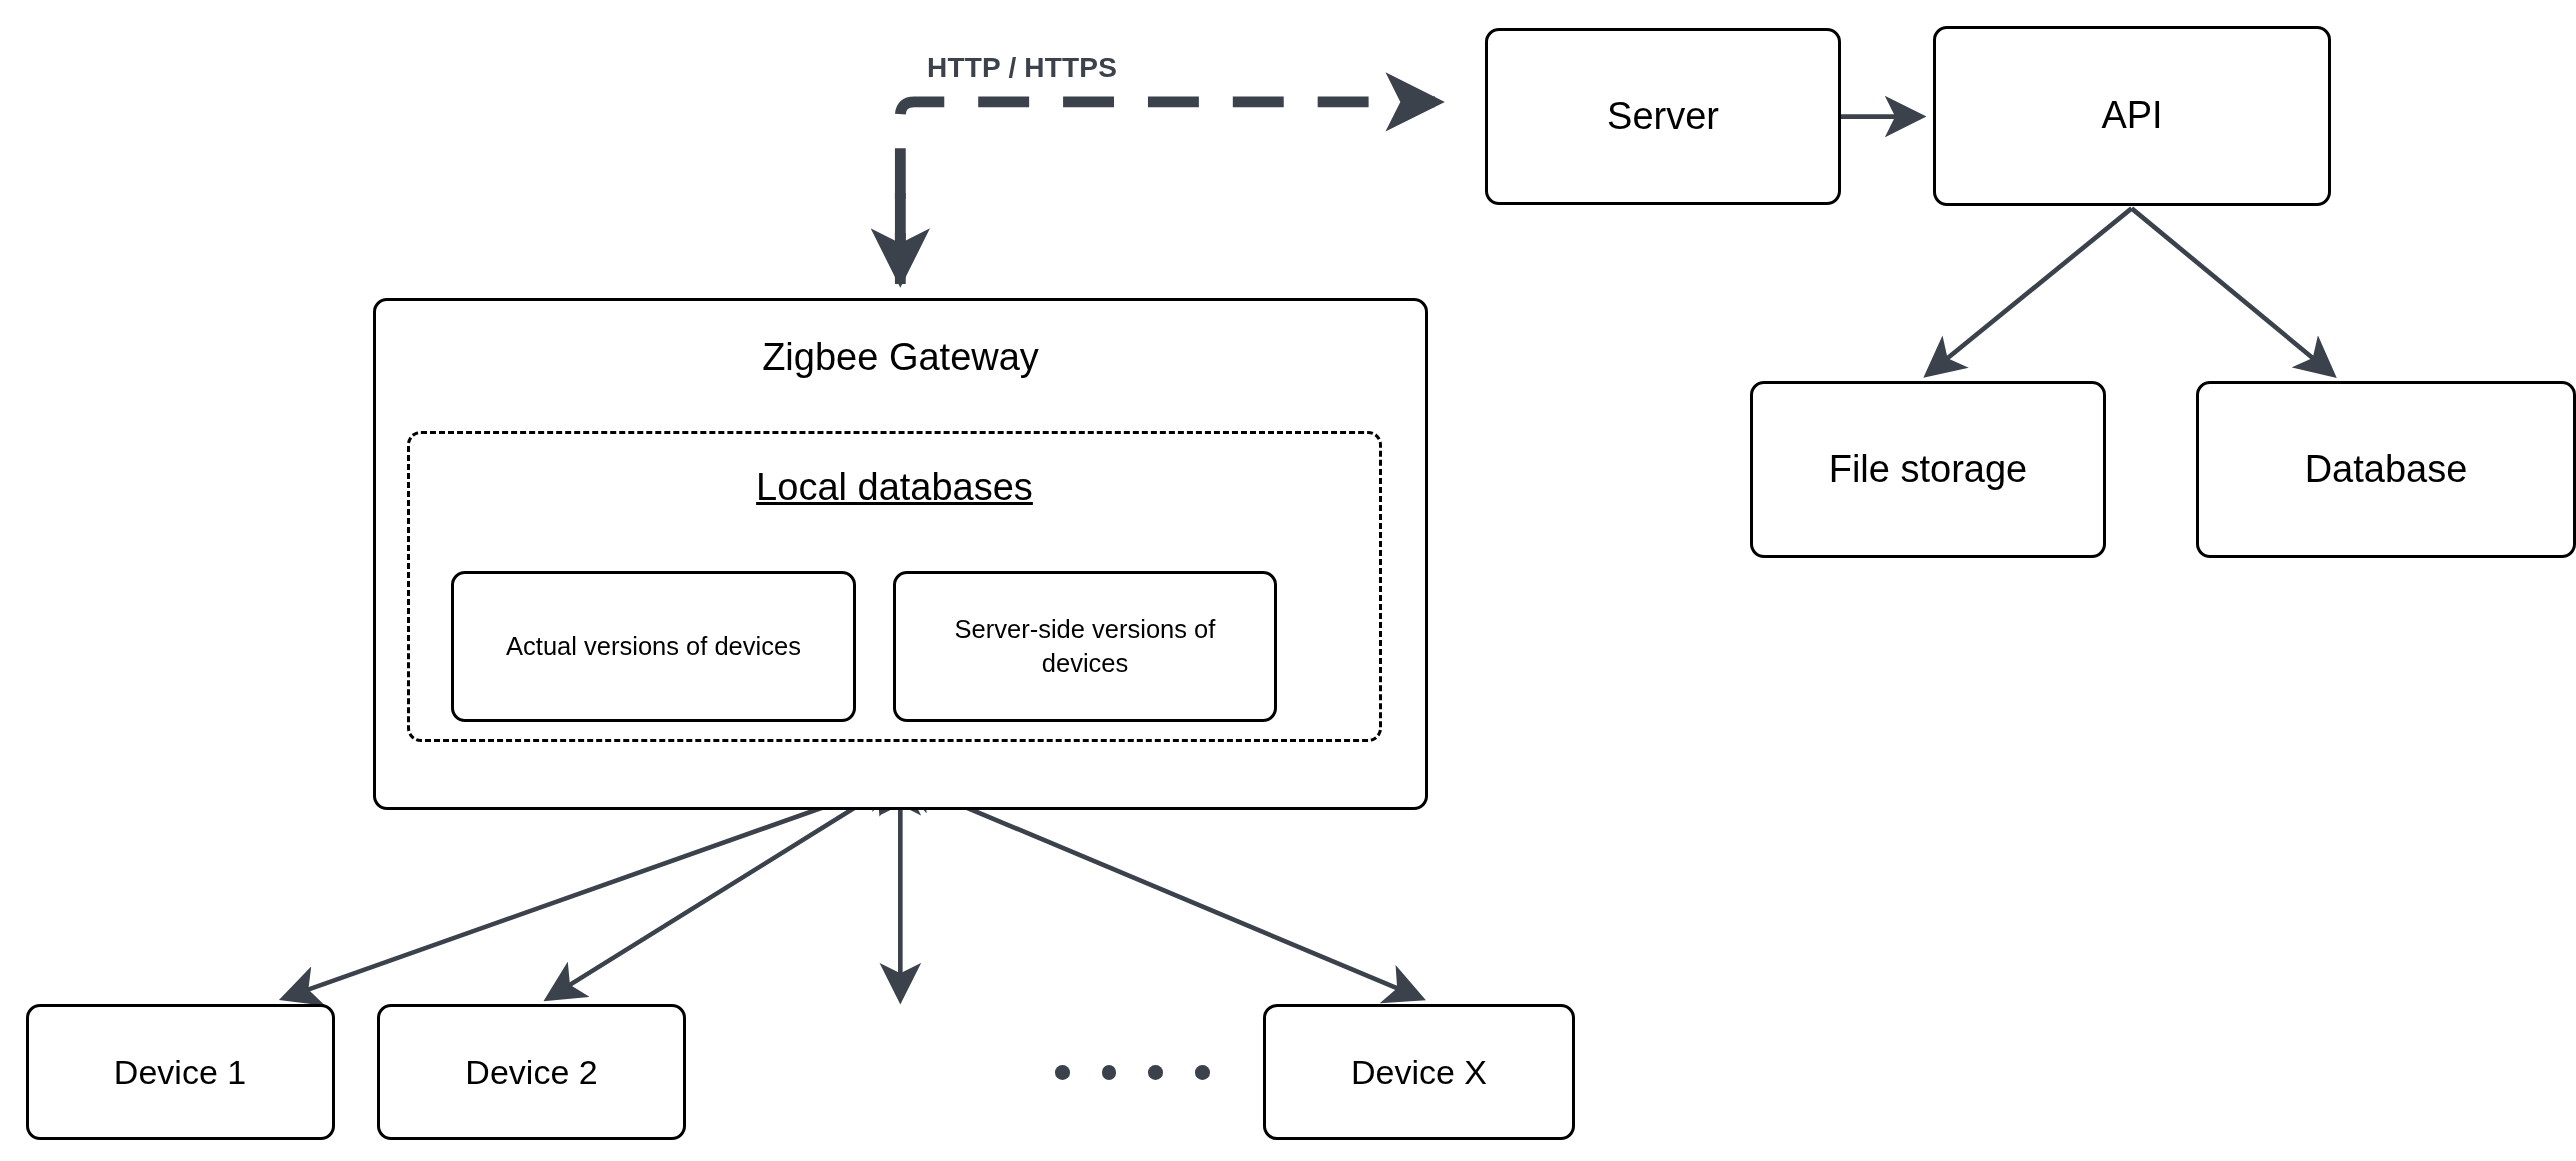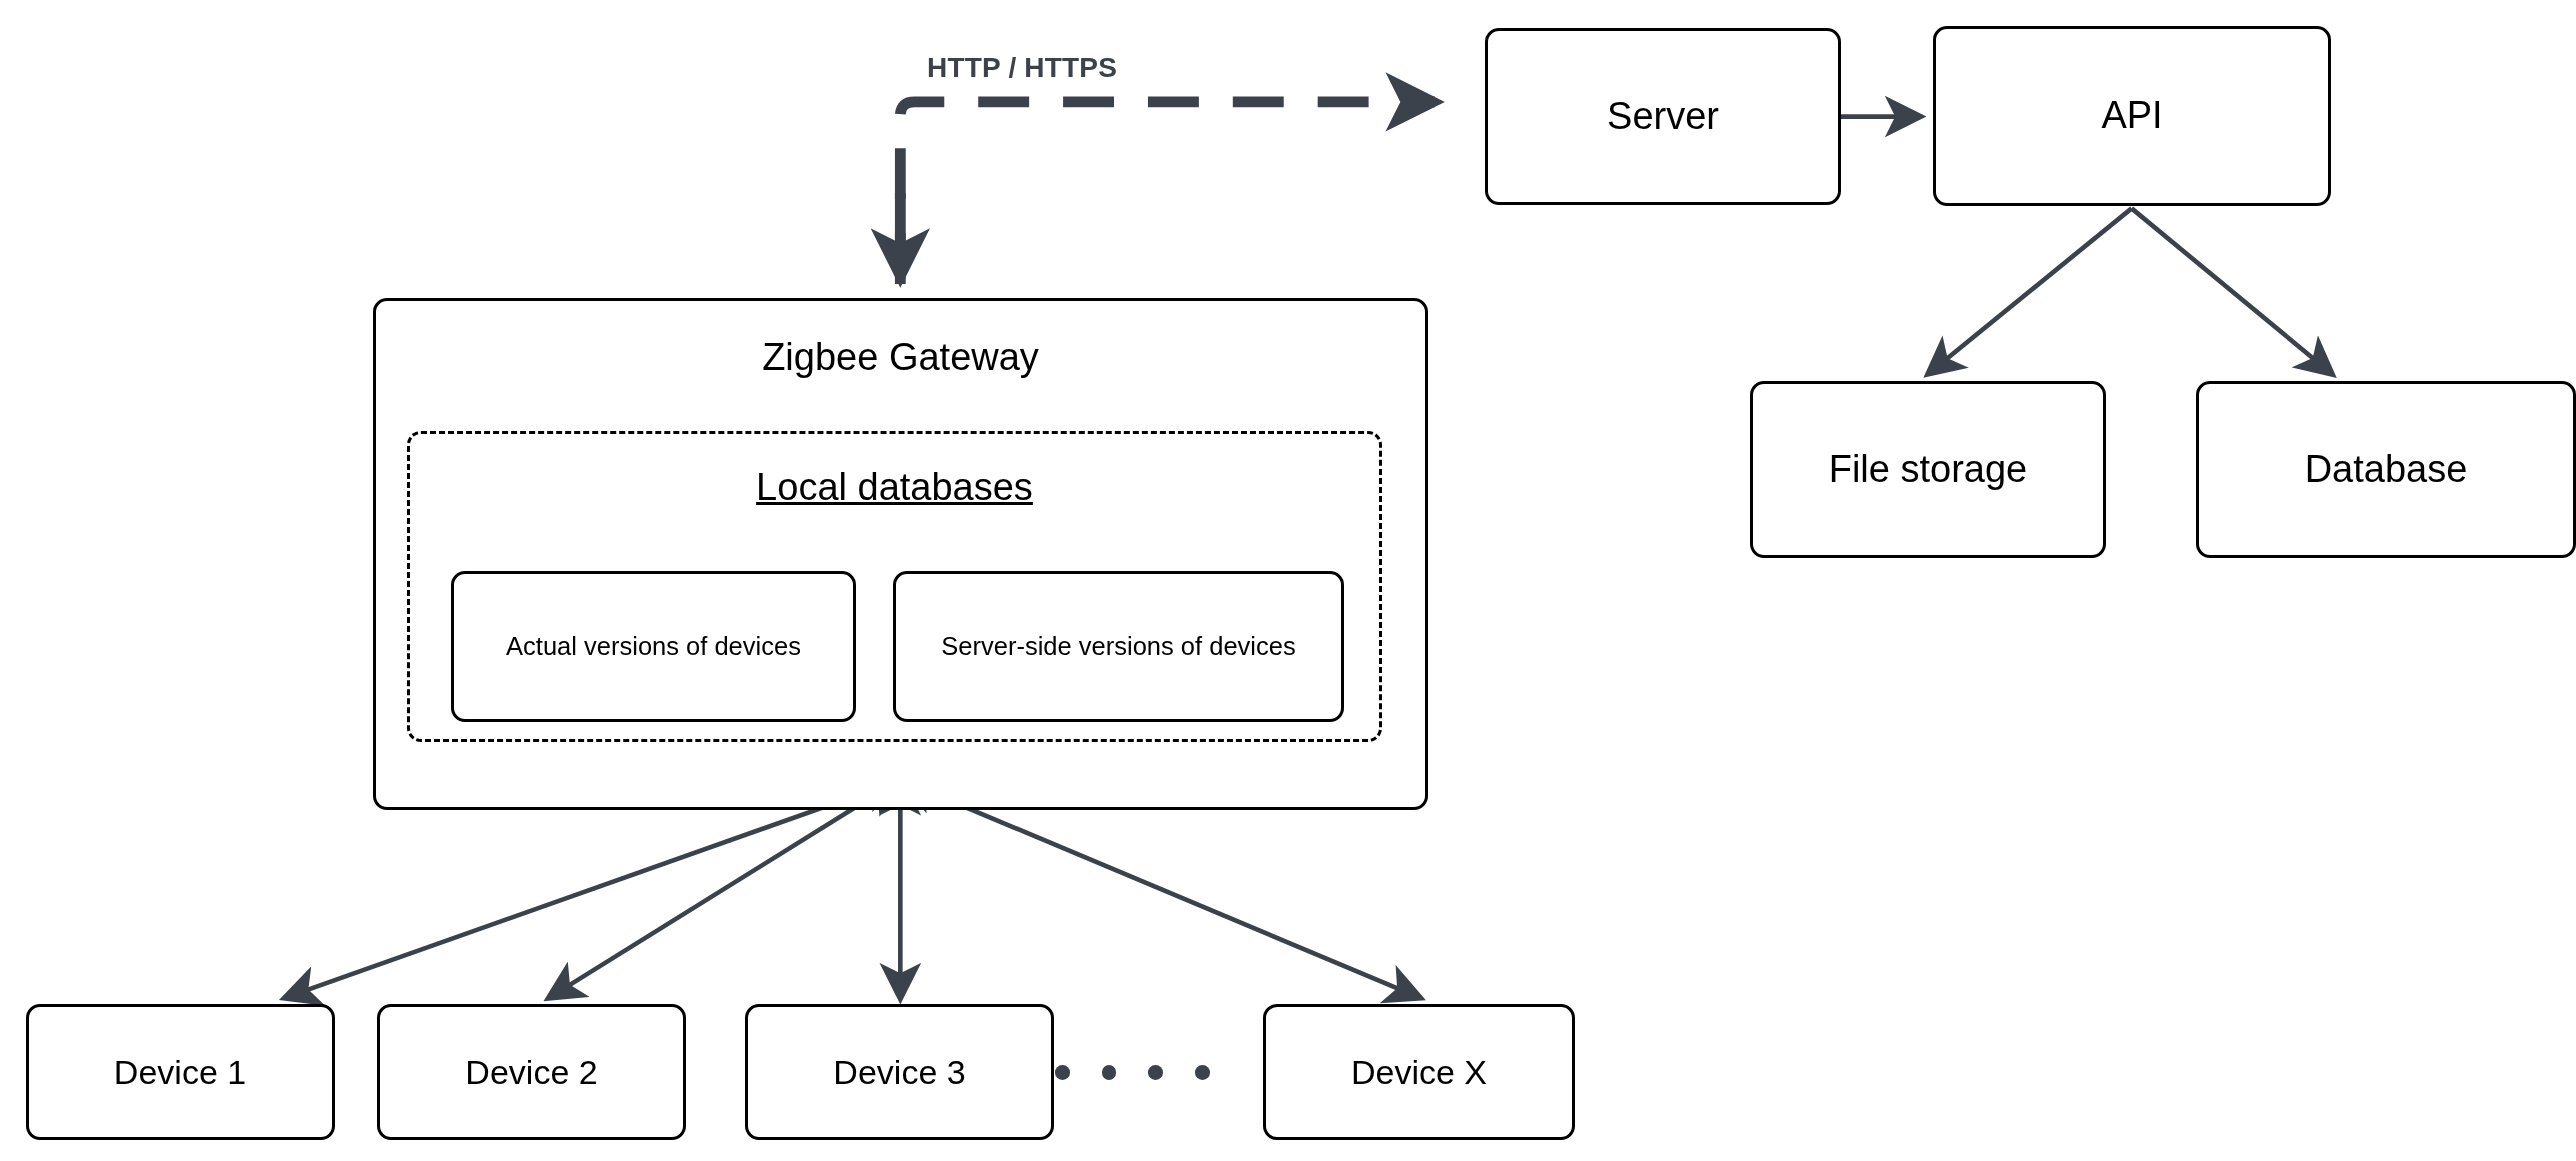--- a/index.html
+++ b/index.html
@@ -165,35 +165,32 @@
   </div>
 
   <div class="dashed-node" style="left:407px; top:431px; width:975px; height:311px;">
     <div class="container-title" style="top:31px;text-decoration:underline;">Local databases</div>
   </div>
 
   <div class="node node-sm" style="left:451px; top:571px; width:405px; height:151px; padding:0 20px;">
     <span>Actual versions of devices</span>
   </div>
 
-  <div class="node node-sm" style="left:893px; top:571px; width:451px; height:151px; padding:0 20px;">
+  <div class="node node-sm" style="left:893px; top:571px; width:384px; height:151px; padding:0 20px;">
     <span>Server-side versions of devices</span>
   </div>
 
   <div class="node node-md" style="left:25.5px; top:1004px; width:309px; height:136px;">
     <span>Device 1</span>
   </div>
 
   <div class="node node-md" style="left:377px; top:1004px; width:309px; height:136px;">
     <span>Device 2</span>
   </div>
 
-  <div class="node node-md" style="left:745px; top:1004px; width:309px; height:136px;">
-    <span>Device 3</span>
-  </div>
 
   <div class="ellipsis-dots" style="left:1055px; top:1065px; gap:32px;">
     <span></span>
     <span></span>
     <span></span>
     <span></span>
   </div>
 
   <div class="node node-md" style="left:1263px; top:1004px; width:312px; height:136px;">
     <span>Device X</span>

